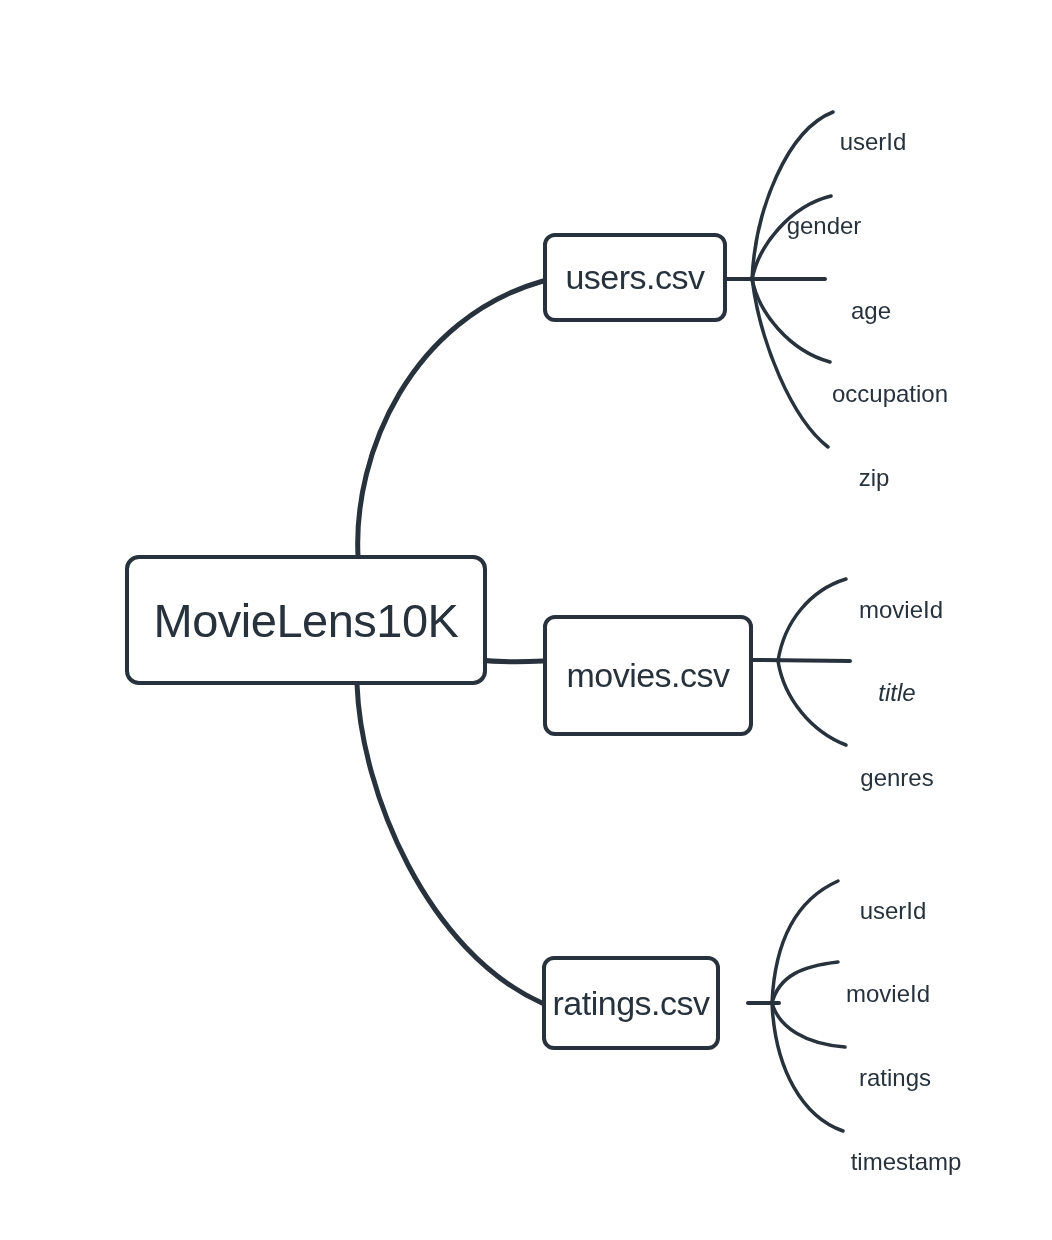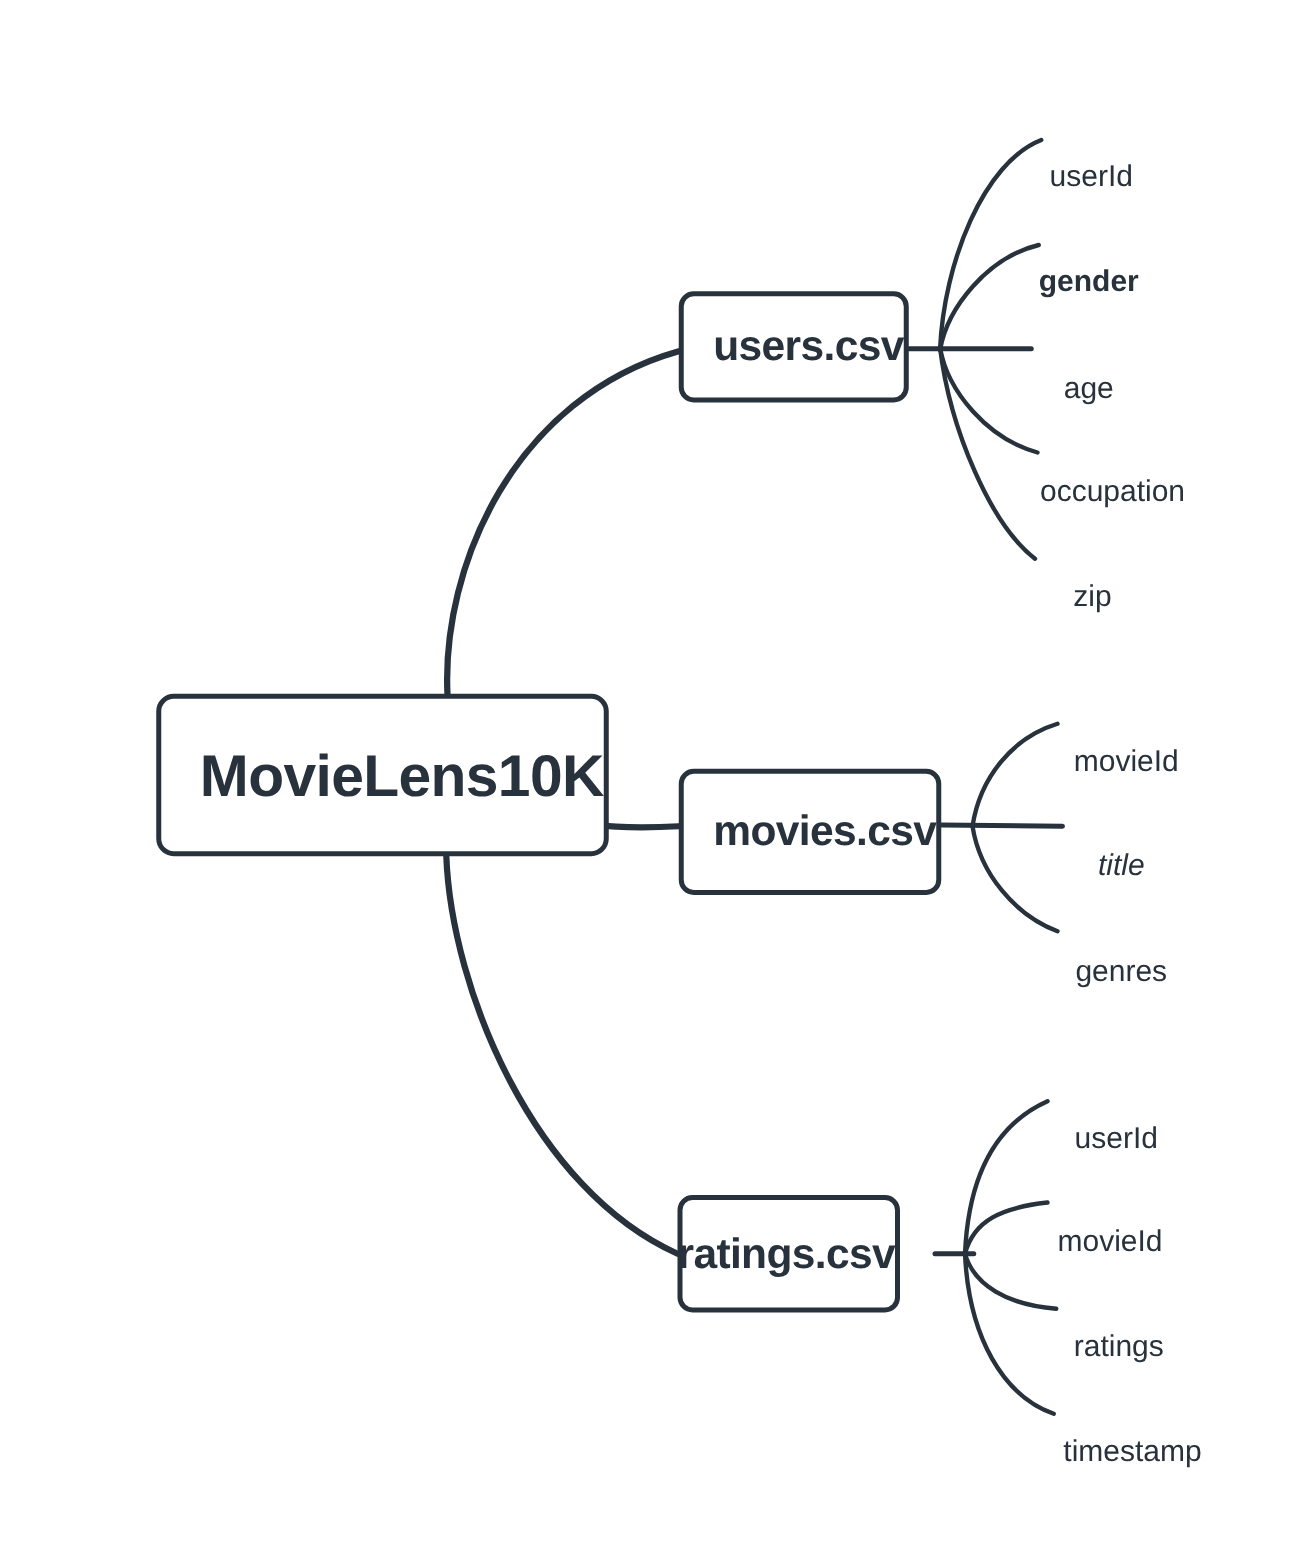--- a/index.html
+++ b/index.html
@@ -30,37 +30,36 @@
   .edge-main { stroke-width: 5px; }
   .edge-leaf { stroke-width: 3.5px; }
   .edge-stub { stroke-width: 4px; }
 
   .node {
     position: absolute;
     background: var(--bg);
     border: 4px solid var(--ink);
     display: flex;
     align-items: center;
-    justify-content: flex-end;
+    justify-content: center;
     white-space: nowrap;
     letter-spacing: -0.5px;
-    font-weight: bold;
   }
   .node-root {
     left: 81px; top: 555px; width: 362px; height: 130px;
     border-radius: 14px;
     font-size: 47px;
     margin-left: 44px;
   }
   .node-child {
     border-radius: 12px;
     font-size: 34px;
   }
   .node-users   { left: 543px; top: 233px; width: 184px; height: 89px; }
-  .node-movies  { left: 543px; top: 615px; width: 210px; height: 101px; }
+  .node-movies  { left: 543px; top: 615px; width: 210px; height: 121px; }
   .node-ratings { left: 542px; top: 956px; width: 178px; height: 94px; }
 
   .leaf-label {
     position: absolute;
     transform: translate(-50%, -50%);
     font-size: 24px;
     white-space: nowrap;
     color: var(--ink);
     margin-top: 32px;
   }
@@ -103,21 +102,21 @@
 
   <div class="node node-child node-movies">
     <span>movies.csv</span>
   </div>
 
   <div class="node node-child node-ratings">
     <span>ratings.csv</span>
   </div>
 
   <div class="leaf-label" style="left:873px; top:110px;">userId</div>
-  <div class="leaf-label" style="left:871px; top:194px;font-weight:bold;">gender</div>
+  <div class="leaf-label" style="left:824px; top:194px;">gender</div>
   <div class="leaf-label" style="left:871px; top:279px;">age</div>
   <div class="leaf-label" style="left:890px; top:362px;">occupation</div>
   <div class="leaf-label" style="left:874px; top:446px;">zip</div>
 
   <div class="leaf-label" style="left:901px; top:578px;">movieId</div>
   <div class="leaf-label" style="left:897px; top:661px;font-style:italic;">title</div>
   <div class="leaf-label" style="left:897px; top:746px;">genres</div>
 
   <div class="leaf-label" style="left:893px; top:879px;">userId</div>
   <div class="leaf-label" style="left:888px; top:962px;">movieId</div>

